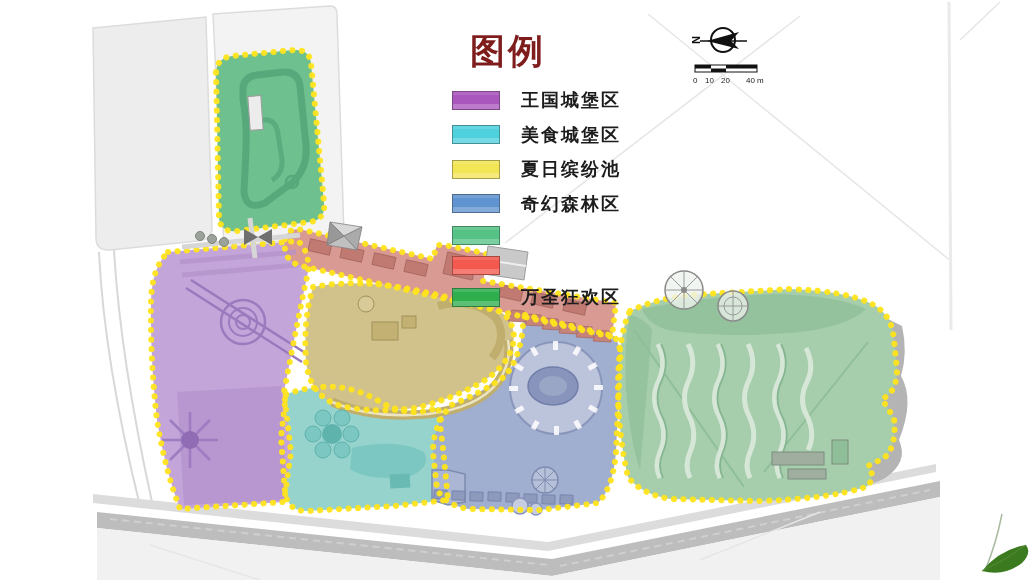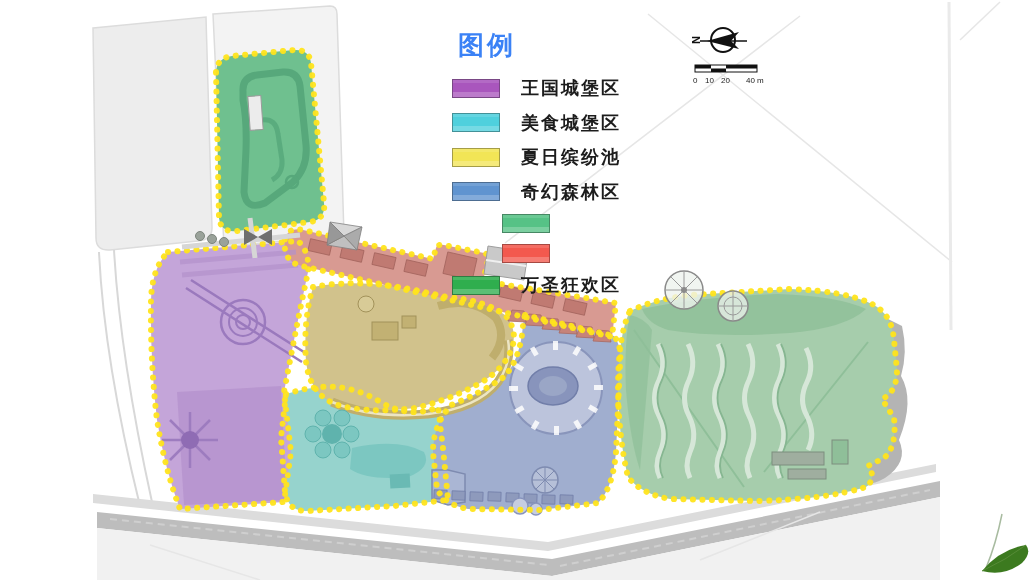--- a/index.html
+++ b/index.html
@@ -1,22 +1,22 @@
 <!DOCTYPE html>
 <html><head>
 <meta charset="utf-8">
 <style>
   html,body{margin:0;padding:0;background:#ffffff;}
   .canvas{position:relative;width:1030px;height:580px;background:#ffffff;overflow:hidden;
           font-family:"Liberation Sans",sans-serif;}
   .map-svg{position:absolute;left:0;top:0;}
   
   .legend{position:absolute;left:452px;top:28px;z-index:5;}
-  .legend-title{font-size:26px;font-weight:bold;color:#3b82f6;letter-spacing:3px;margin:0 0 13px 6px;}
-  .legend-row{display:flex;align-items:center;margin-bottom:10.5px;justify-content:center;}
+  .legend-title{font-size:35px;font-weight:bold;color:#7f1d1d;letter-spacing:3px;margin:0 0 13px 18px;}
+  .legend-row{display:flex;align-items:center;margin-bottom:10.5px;}
   .swatch{width:46px;height:17px;border:1px solid rgba(50,50,50,.4);margin-right:21px;
           box-shadow:inset 0 -5px rgba(255,255,255,.22), inset 0 3px rgba(255,255,255,.12);}
   .legend-label{font-size:18px;font-weight:600;color:#1c1c1c;letter-spacing:2px;white-space:nowrap;}
   
   .dots{fill:none;stroke-width:6;stroke-linecap:round;stroke-dasharray:0.1 9.4;opacity:.95;}
   .faint{stroke:#e6e6e6;stroke-width:1.5;fill:none;}
   .road{stroke:#d8d8d8;stroke-width:2;fill:none;}
   text.small{font-size:8px;fill:#222;}
 </style>
 </head>

